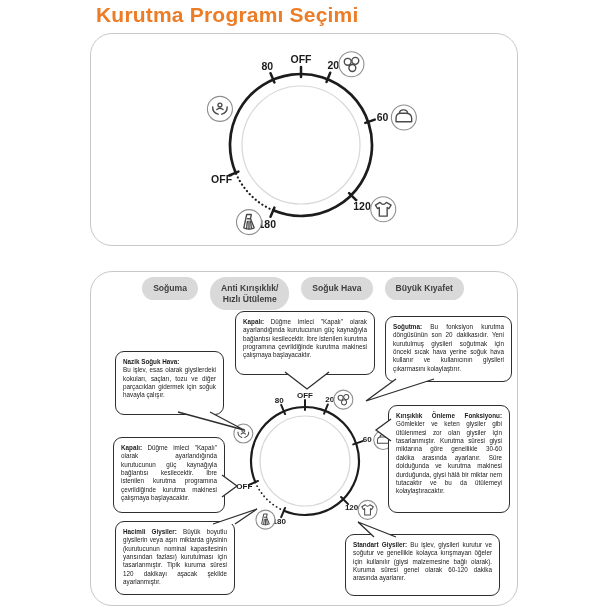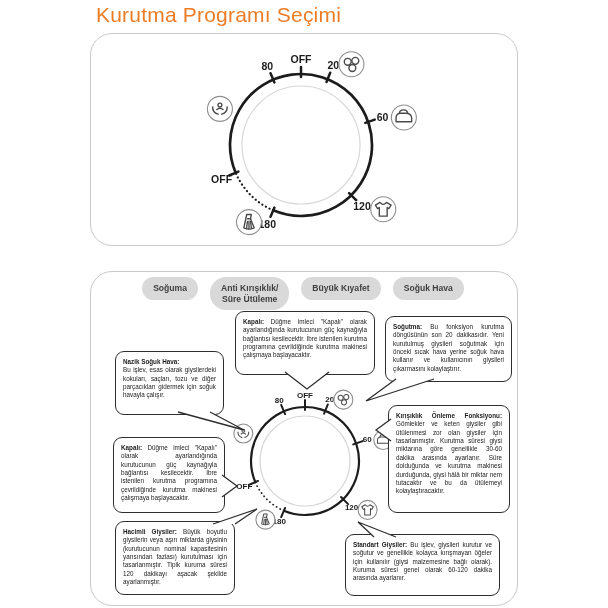--- a/index.html
+++ b/index.html
@@ -1,18 +1,18 @@
 <!DOCTYPE html>
 <html><head>
 <meta charset="utf-8">
 <style>
   html,body{margin:0;padding:0;background:#fff;}
   .page{position:relative;width:608px;height:608px;background:#fff;overflow:hidden;
         font-family:"Liberation Sans",sans-serif;}
-  .title{position:absolute;left:96px;top:3px;font-size:21px;font-weight:normal;color:#EC7C26;letter-spacing:.2px;}
+  .title{position:absolute;left:96px;top:3px;font-size:21px;font-weight:bold;color:#EC7C26;letter-spacing:.2px;}
   .panel{position:absolute;background:#fff;border:1.6px solid #c9c9c9;border-radius:22px;z-index:1;}
   .panel-top{left:90px;top:33px;width:426px;height:211px;}
   .panel-bottom{left:90px;top:271px;width:426px;height:333px;}
   .dial-svg{position:absolute;z-index:2;}
   #dial-big{left:178px;top:40px;width:250px;height:205px;}
   #dial-small{left:205px;top:361px;width:200px;height:200px;}
   .btn-row{position:absolute;left:90px;top:277px;width:426px;display:flex;justify-content:center;
            align-items:flex-start;gap:12px;z-index:4;}
   .chip{background:#d9d9d9;color:#3f3f3f;font-weight:bold;font-size:8.6px;line-height:1.25;
         padding:6px 11px;border-radius:16px;text-align:center;white-space:pre-line;}
@@ -129,23 +129,23 @@
       <g transform="translate(38.33568160912445 72.54527659238347) scale(0.85)" fill="none" stroke="#4a4a4a" stroke-width="1.2" stroke-linecap="round" stroke-linejoin="round">
         <circle cx="0" cy="-3.3" r="1.7"></circle>
         <path d="M-2.7 0.6 Q0 -1.8 2.7 0.6"></path>
         <path d="M-6.3 -1.8 Q-6.6 3.2 -1.6 4.6 M6.3 -1.8 Q6.6 3.2 1.6 4.6"></path>
       </g>
     </svg>
 
   <div class="btn-row">
     <div class="chip">Soğuma</div>
     <div class="chip">Anti Kırışıklık/
-Süre Ütüleme</div>
+Hızlı Ütüleme</div>
+    <div class="chip">Soğuk Hava</div>
     <div class="chip">Büyük Kıyafet</div>
-    <div class="chip">Soğuk Hava</div>
   </div>
 
   <div id="co-kapali-top" class="callout">
     <b>Kapalı:</b>
     <span>Düğme imleci "Kapalı" olarak ayarlandığında kurutucunun güç kaynağıyla bağlantısı kesilecektir. İbre istenilen kurutma programına çevrildiğinde kurutma makinesi çalışmaya başlayacaktır.</span>
     <svg class="tail" style="left:48px;bottom:-16px;width:46px;height:18px" viewBox="0 0 46 18">
         <path d="M1 0 L23 17 L45 0"></path>
       </svg>
   </div>
 

